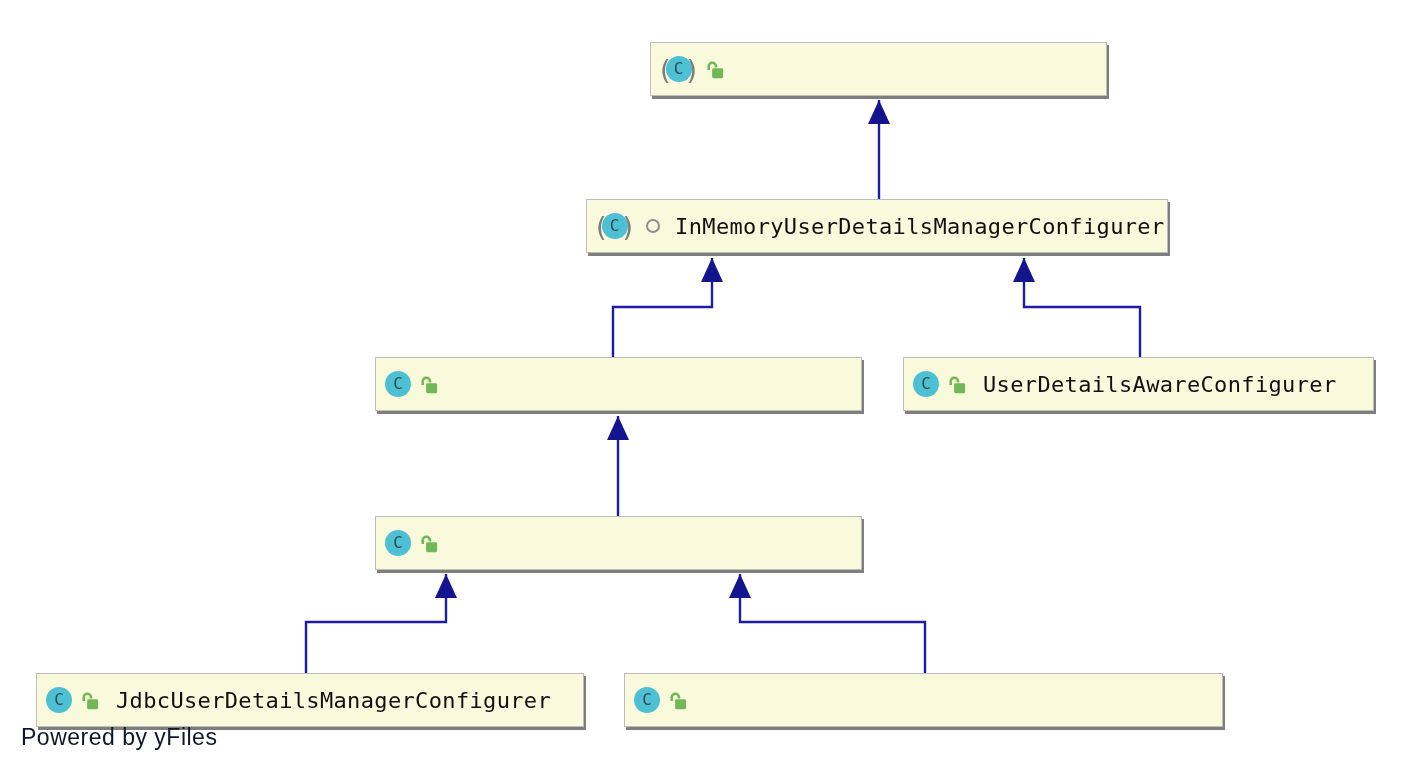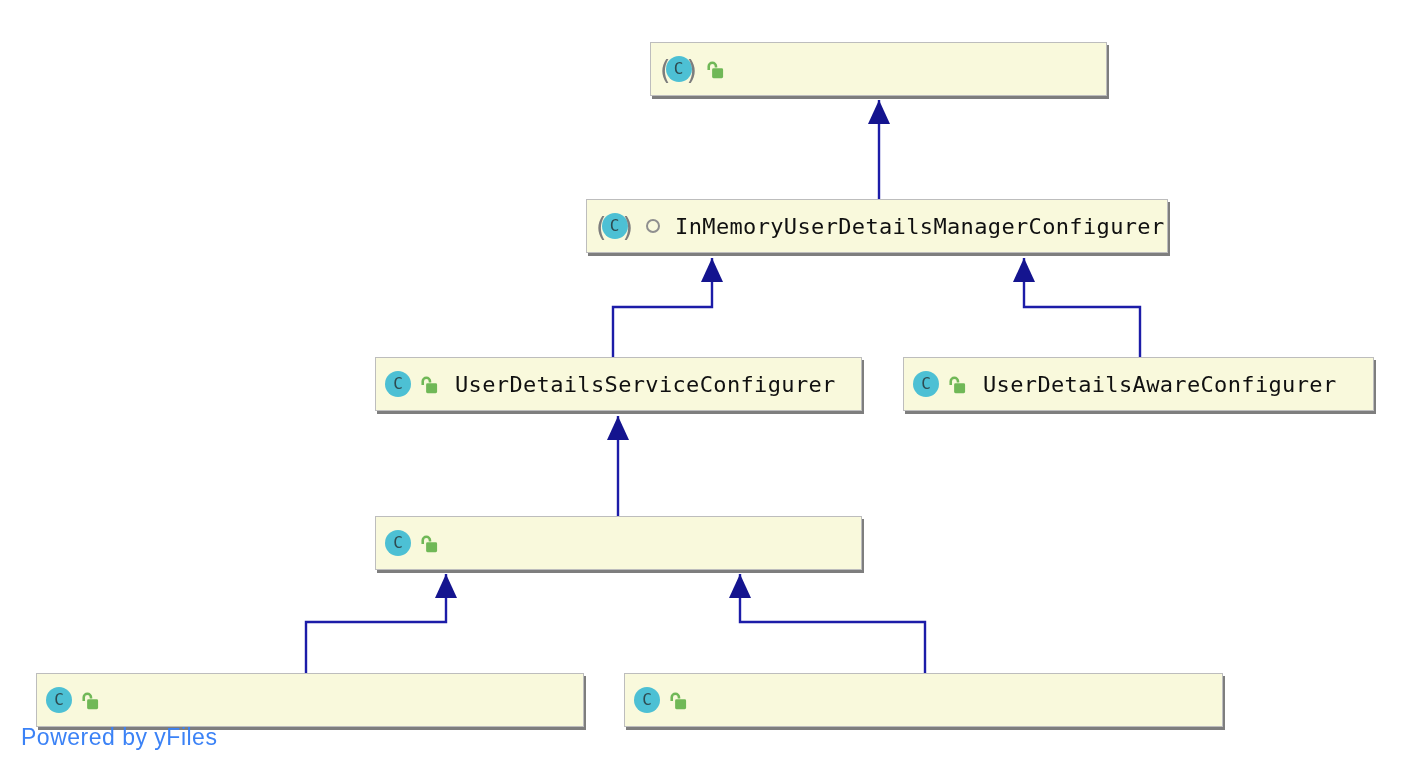--- a/index.html
+++ b/index.html
@@ -100,21 +100,20 @@
       <div class="node" style="left: 375px; top: 357px; width: 487px; height: 54px; background: rgb(249, 249, 220); border-color: rgb(189, 189, 189);">
         <span class="cicon">
           <span class="circle" style="background: rgb(77, 192, 212); color: rgb(46, 74, 80);">C</span>
         </span>
         <span class="mod">
           <svg width="21" height="21" viewBox="0 0 18 18">
             <path d="M3.2 9.4 V6.3 a3.1 3.1 0 0 1 6.2 0 V7.2" fill="none" stroke="#70B857" stroke-width="2.2"></path>
             <rect x="6.1" y="8.0" width="9.4" height="8.4" rx="1.2" fill="#70B857"></rect>
           </svg>
         </span>
-        <span class="label">UserDetailsServiceConfigurer</span>
       </div>
       <div class="node" style="left: 903px; top: 357px; width: 471px; height: 54px; background: rgb(249, 249, 220); border-color: rgb(189, 189, 189);">
         <span class="cicon">
           <span class="circle" style="background: rgb(77, 192, 212); color: rgb(46, 74, 80);">C</span>
         </span>
         <span class="mod">
           <svg width="21" height="21" viewBox="0 0 18 18">
             <path d="M3.2 9.4 V6.3 a3.1 3.1 0 0 1 6.2 0 V7.2" fill="none" stroke="#70B857" stroke-width="2.2"></path>
             <rect x="6.1" y="8.0" width="9.4" height="8.4" rx="1.2" fill="#70B857"></rect>
           </svg>
@@ -135,27 +134,28 @@
       <div class="node" style="left: 36px; top: 673px; width: 548px; height: 54px; background: rgb(249, 249, 220); border-color: rgb(189, 189, 189);">
         <span class="cicon">
           <span class="circle" style="background: rgb(77, 192, 212); color: rgb(46, 74, 80);">C</span>
         </span>
         <span class="mod">
           <svg width="21" height="21" viewBox="0 0 18 18">
             <path d="M3.2 9.4 V6.3 a3.1 3.1 0 0 1 6.2 0 V7.2" fill="none" stroke="#70B857" stroke-width="2.2"></path>
             <rect x="6.1" y="8.0" width="9.4" height="8.4" rx="1.2" fill="#70B857"></rect>
           </svg>
         </span>
+        <span class="label">JdbcUserDetailsManagerConfigurer</span>
       </div>
       <div class="node" style="left: 624px; top: 673px; width: 599px; height: 54px; background: rgb(249, 249, 220); border-color: rgb(189, 189, 189);">
         <span class="cicon">
           <span class="circle" style="background: rgb(77, 192, 212); color: rgb(46, 74, 80);">C</span>
         </span>
         <span class="mod">
           <svg width="21" height="21" viewBox="0 0 18 18">
             <path d="M3.2 9.4 V6.3 a3.1 3.1 0 0 1 6.2 0 V7.2" fill="none" stroke="#70B857" stroke-width="2.2"></path>
             <rect x="6.1" y="8.0" width="9.4" height="8.4" rx="1.2" fill="#70B857"></rect>
           </svg>
         </span>
       </div>
     </div>
-  <div id="watermark" style="color: #3b82f6;">Powered by yFiles</div>
+  <div id="watermark" style="color: #0f172a;">Powered by yFiles</div>
 </div>
 
 </body></html>

